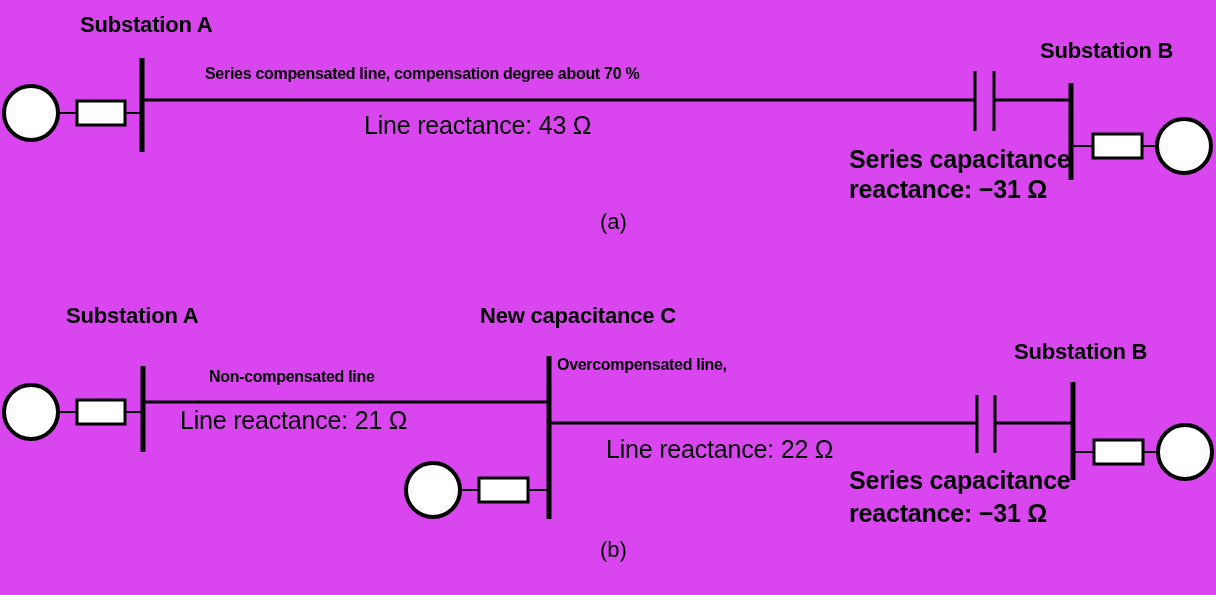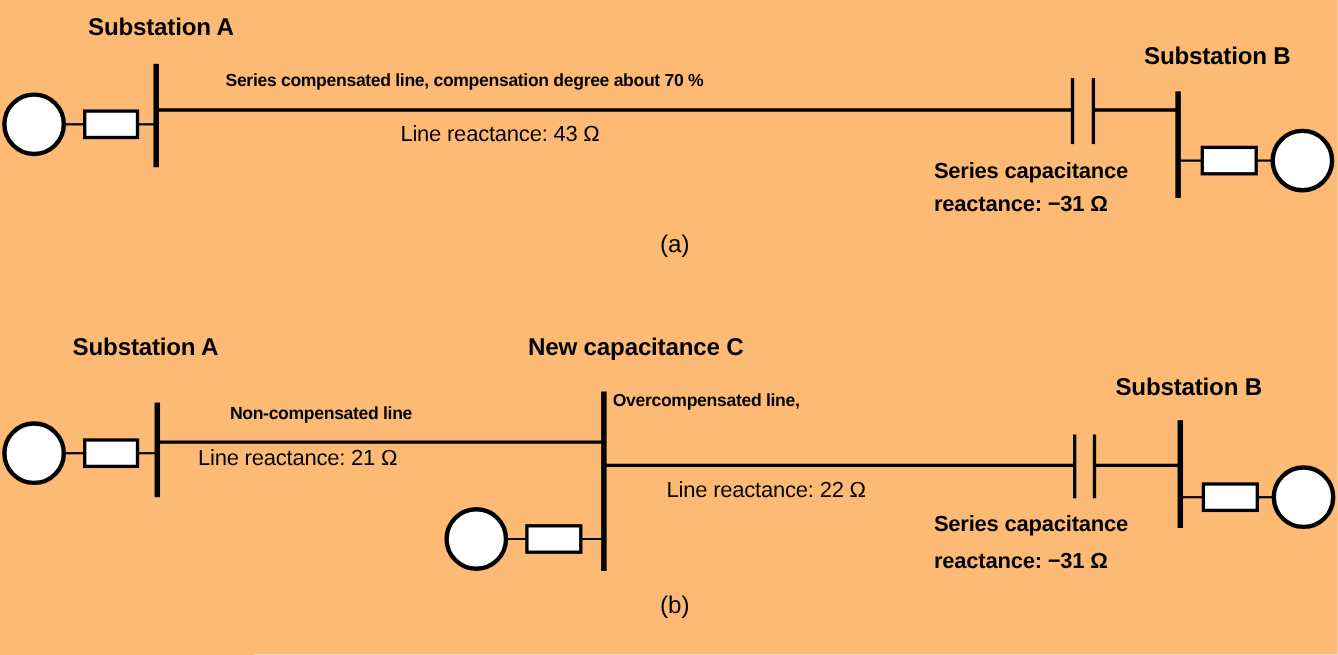--- a/index.html
+++ b/index.html
@@ -11,21 +11,21 @@
     width: 1216px;
     height: 595px;
     font-family: "Liberation Sans", sans-serif;
     color: #000000;
     overflow: hidden;
   }
   #figure {
     position: relative;
     width: 1216px;
     height: 595px;
-    background: #fdba74;
+    background: #d946ef;
   }
   svg.canvas {
     position: absolute;
     left: 0;
     top: 0;
     width: 1216px;
     height: 595px;
   }
   .lbl {
     position: absolute;
@@ -39,21 +39,21 @@
     font-size: 22px;
     letter-spacing: -0.2px;
   }
   .bold-title {
     font-weight: bold;
     font-size: 16px;
     letter-spacing: -0.3px;
   }
   .plain {
     font-weight: normal;
-    font-size: 20px;
+    font-size: 25px;
     letter-spacing: -0.2px;
   }
   .panel-lbl {
     font-weight: normal;
     font-size: 22px;
   }
   .two-line {
     line-height: 1.25;
     font-weight: bold;
   }

